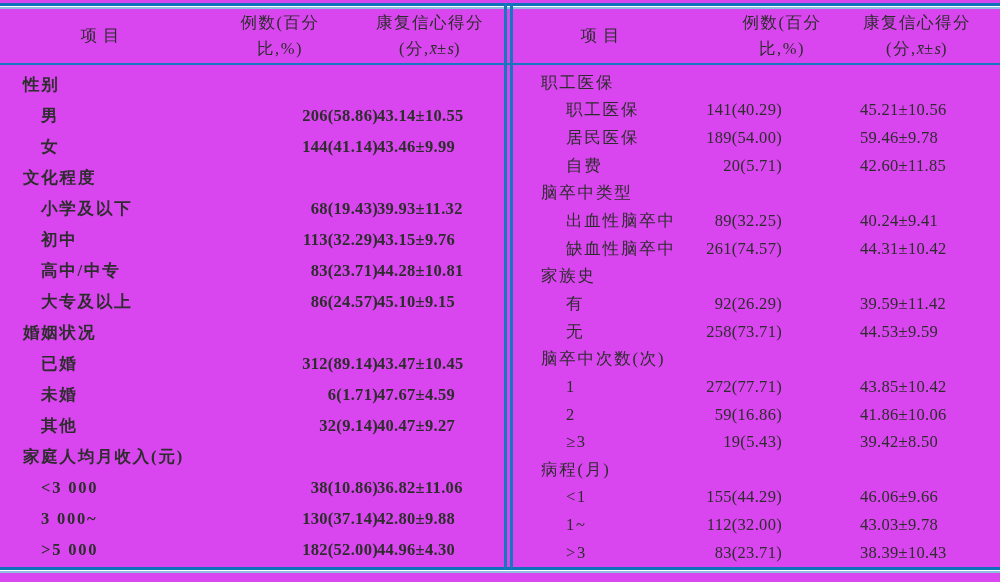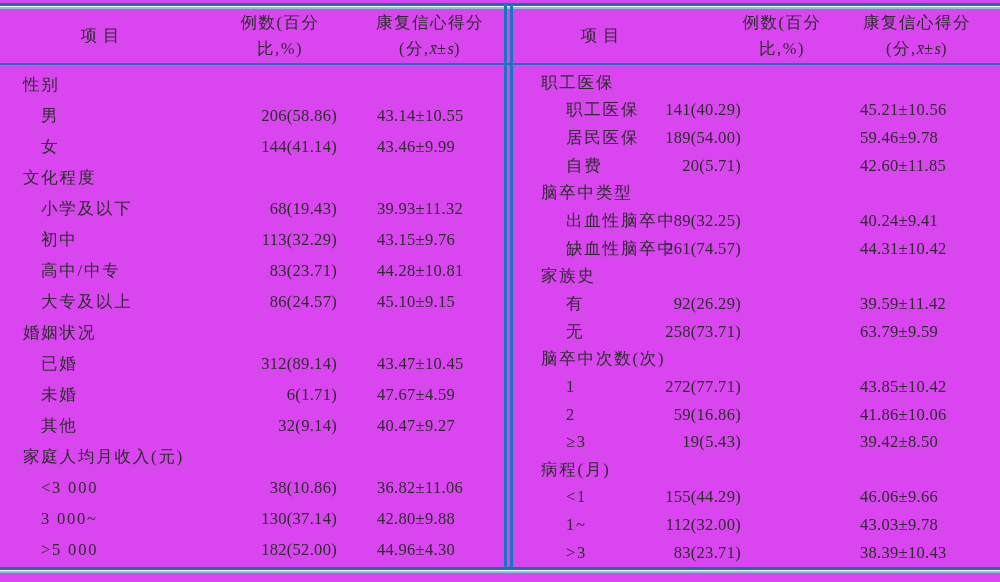--- a/index.html
+++ b/index.html
@@ -31,29 +31,29 @@
   .left  .h-cases { left:200px; width:160px; }
   .left  .h-score { left:350px; width:160px; }
   .right .h-item  { left:6px;   width:160px; }
   .right .h-cases { left:188px; width:160px; }
   .right .h-score { left:323px; width:160px; }
   .hline { display:block; }
   .hline i { font-style:italic; letter-spacing:0; }
   
   .tbody { position:absolute; left:0; right:0; top:69px; }
   .row { position:relative; }
-  .left  .row { height:31px; }
+  .left  .row { height:31px;font-weight:bold; }
   .right .row { height:27.65px; }
   .cell { position:absolute; top:50%; transform:translateY(-50%); white-space:nowrap; }
   .c1 { letter-spacing:1.8px; }
   .left  .c1 { left:23px; }
   .left  .c1.indent { left:41px; }
   .right .c1 { left:27px; }
   .right .c1.indent { left:52px; }
-  .c2 { letter-spacing:0.3px; text-align:right; }
+  .c2 { letter-spacing:0.3px; text-align:right;padding-left:41px; }
   .left  .c2 { left:0; width:337px; }
   .right .c2 { left:0; width:227px; }
   .c3 { letter-spacing:0.3px; }
   .left  .c3 { left:377px; }
   .right .c3 { left:346px; }
 </style>
 </head>
 <body>
 
 <div class="page">
@@ -202,21 +202,21 @@
           <span class="cell c1">家族史</span>
         </div>
       <div class="row">
           <span class="cell c1 indent">有</span>
           <span class="cell c2">92(26.29)</span>
           <span class="cell c3">39.59±11.42</span>
         </div>
       <div class="row">
           <span class="cell c1 indent">无</span>
           <span class="cell c2">258(73.71)</span>
-          <span class="cell c3">63.79±9.59</span>
+          <span class="cell c3">44.53±9.59</span>
         </div>
       <div class="row">
           <span class="cell c1">脑卒中次数(次)</span>
         </div>
       <div class="row">
           <span class="cell c1 indent">1</span>
           <span class="cell c2">272(77.71)</span>
           <span class="cell c3">43.85±10.42</span>
         </div>
       <div class="row">

